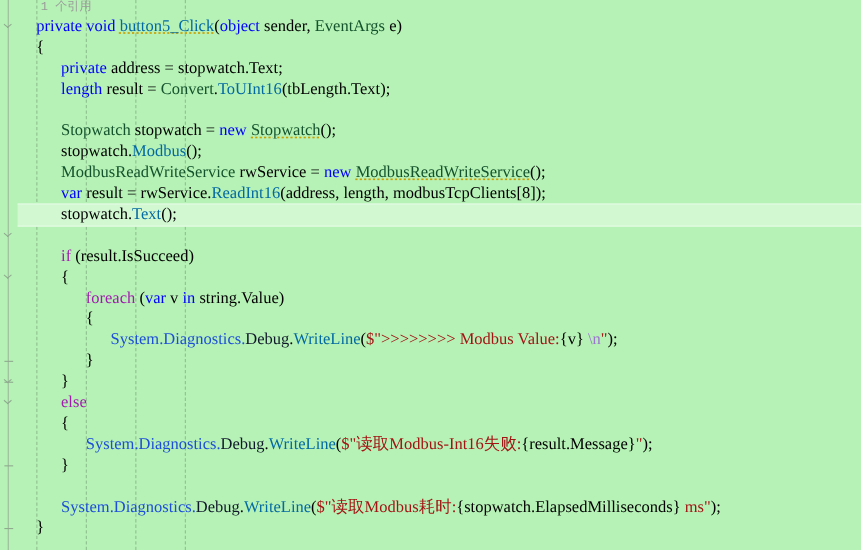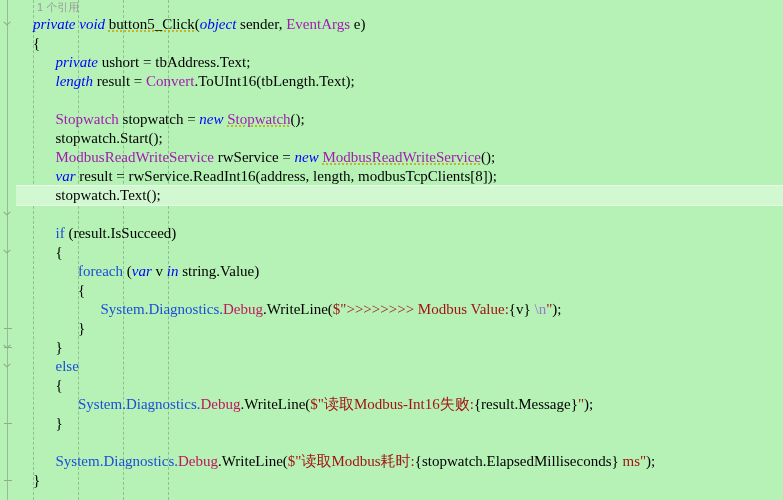--- a/index.html
+++ b/index.html
@@ -101,37 +101,37 @@
     font-family: "Liberation Serif", serif;
     font-size: 15px;
     white-space: pre;
     color: #000000;
   }
   .codelens {
     position: absolute;
     left: 0;
     height: 14px;
     line-height: 14px;
-    font-family: Liberation Sans, sans-serif;
+    font-family: Liberation Mono, monospace;
     font-size: 11px;
     color: #9a9a9a;
     white-space: pre;
     text-align: center;
   }
 
   
-  .kw   { color: #0000ff; font-style: italic; }   
-  .ctl  { color: #1d4ed8; }   
-  .typ  { color: #a21caf; }   
-  .mth  { color: #000000; }   
+  .kw   { color: #0000ff; }   
+  .ctl  { color: #a21caf; }   
+  .typ  { color: #14532d; }   
+  .mth  { color: #0369a1; }   
   .str  { color: #a31515; }   
   .esc  { color: #9d74d0; }   
   .cls  { color: #1d4ed8; }   
   .pln  { color: #000000; }
-  .blu  { color: #be185d; }   
+  .blu  { color: #0f172a; }   
   .squig {
     text-decoration: underline;
     text-decoration-style: dotted;
     text-decoration-color: #c8a000;
     text-underline-offset: 2px;
   }
 </style>
 </head>
 <body>
 
@@ -159,25 +159,25 @@
       <div class="indent-guide" style="left: 168px;"></div>
     </div>
 
   <div class="current-line" id="current-line" style="top: 185px;"></div>
 
   <div class="codelens" id="codelens" style="left: 37px; top: 0px;">1 个引用</div>
 
   <div class="code-layer" id="code-layer">
       <div class="line" style="top: 15px; padding-left: 33px;"><span class="kw">private</span><span class="pln"> </span><span class="kw">void</span><span class="pln"> </span><span class="mth squig">button5_Click</span><span class="pln">(</span><span class="kw">object</span><span class="pln"> sender, </span><span class="typ">EventArgs</span><span class="pln"> e)</span></div>
       <div class="line" style="top: 34px; padding-left: 33px;"><span class="pln">{</span></div>
-      <div class="line" style="top: 53px; padding-left: 55.5px;"><span class="kw">private</span><span class="pln"> ushort = tbAddress.Text;</span></div>
+      <div class="line" style="top: 53px; padding-left: 55.5px;"><span class="kw">private</span><span class="pln"> address = stopwatch.Text;</span></div>
       <div class="line" style="top: 72px; padding-left: 55.5px;"><span class="kw">length</span><span class="pln"> result = </span><span class="typ">Convert</span><span class="pln">.</span><span class="mth">ToUInt16</span><span class="pln">(tbLength.Text);</span></div>
       <div class="line" style="top: 91px; padding-left: 55.5px;"></div>
       <div class="line" style="top: 110px; padding-left: 55.5px;"><span class="typ">Stopwatch</span><span class="pln"> stopwatch = </span><span class="kw">new</span><span class="pln"> </span><span class="typ squig">Stopwatch</span><span class="pln">();</span></div>
-      <div class="line" style="top: 129px; padding-left: 55.5px;"><span class="pln">stopwatch.</span><span class="mth">Start</span><span class="pln">();</span></div>
+      <div class="line" style="top: 129px; padding-left: 55.5px;"><span class="pln">stopwatch.</span><span class="mth">Modbus</span><span class="pln">();</span></div>
       <div class="line" style="top: 148px; padding-left: 55.5px;"><span class="typ">ModbusReadWriteService</span><span class="pln"> rwService = </span><span class="kw">new</span><span class="pln"> </span><span class="typ squig">ModbusReadWriteService</span><span class="pln">();</span></div>
       <div class="line" style="top: 167px; padding-left: 55.5px;"><span class="kw">var</span><span class="pln"> result = rwService.</span><span class="mth">ReadInt16</span><span class="pln">(address, length, modbusTcpClients[8]);</span></div>
       <div class="line" style="top: 186px; padding-left: 55.5px;"><span class="pln">stopwatch.</span><span class="mth">Text</span><span class="pln">();</span></div>
       <div class="line" style="top: 205px; padding-left: 55.5px;"></div>
       <div class="line" style="top: 224px; padding-left: 55.5px;"><span class="ctl">if</span><span class="pln"> (result.IsSucceed)</span></div>
       <div class="line" style="top: 243px; padding-left: 55.5px;"><span class="pln">{</span></div>
       <div class="line" style="top: 262px; padding-left: 78px;"><span class="ctl">foreach</span><span class="pln"> (</span><span class="kw">var</span><span class="pln"> v </span><span class="kw">in</span><span class="pln"> string.Value)</span></div>
       <div class="line" style="top: 281px; padding-left: 78px;"><span class="pln">{</span></div>
       <div class="line" style="top: 300px; padding-left: 100.5px;"><span class="cls">System.Diagnostics.</span><span class="blu">Debug</span><span class="pln">.</span><span class="mth">WriteLine</span><span class="pln">(</span><span class="str">$"</span><span class="str">&gt;&gt;&gt;&gt;&gt;&gt;&gt;&gt; Modbus Value:</span><span class="pln">{v}</span><span class="str"> </span><span class="esc">\n</span><span class="str">"</span><span class="pln">);</span></div>
       <div class="line" style="top: 319px; padding-left: 78px;"><span class="pln">}</span></div>

